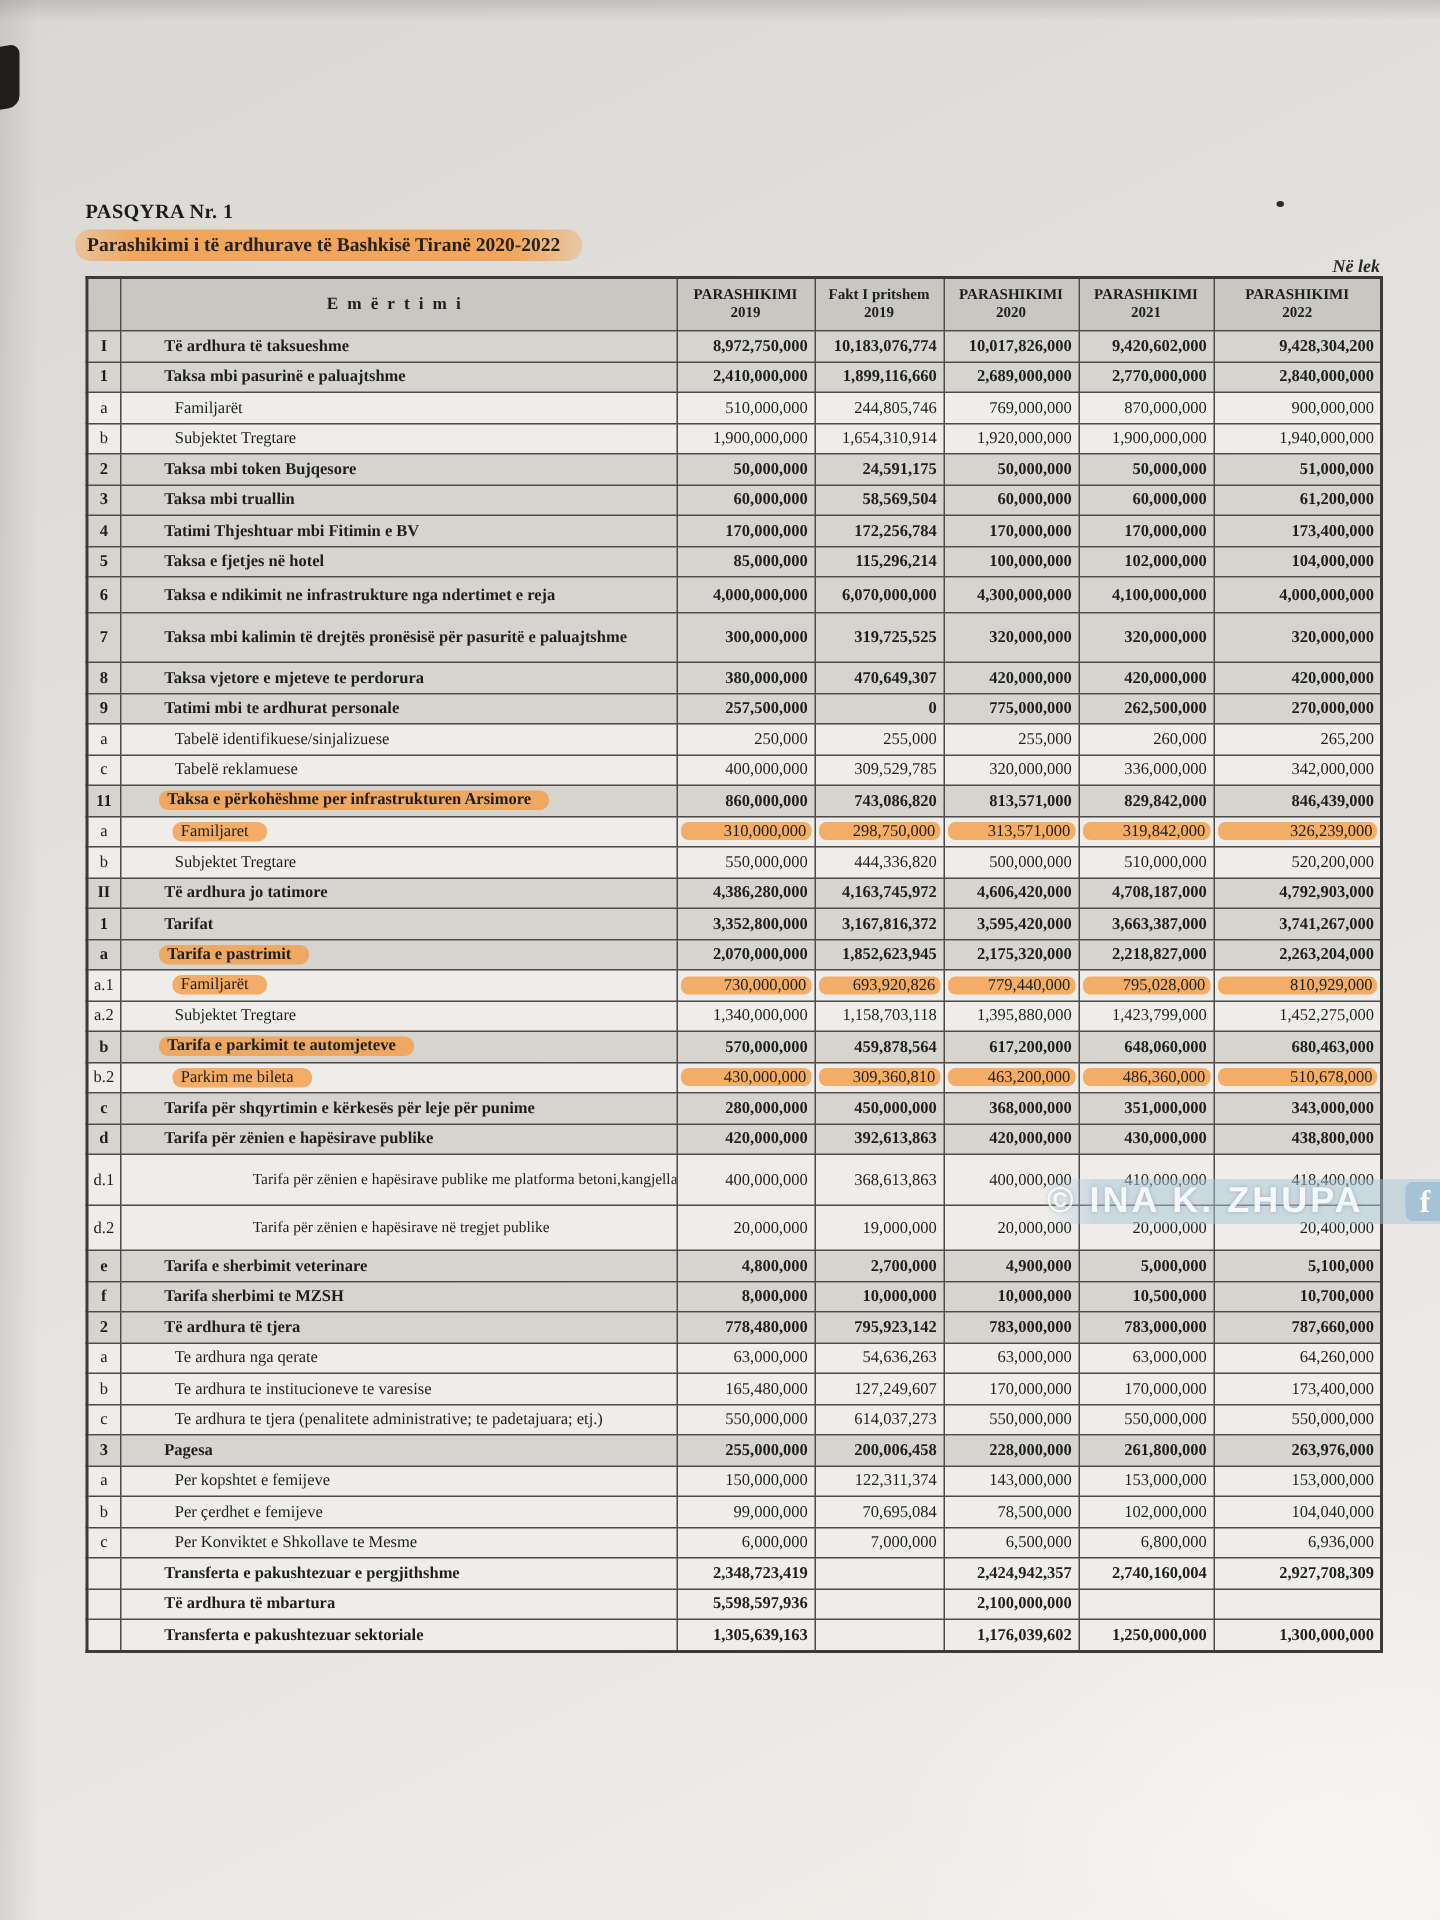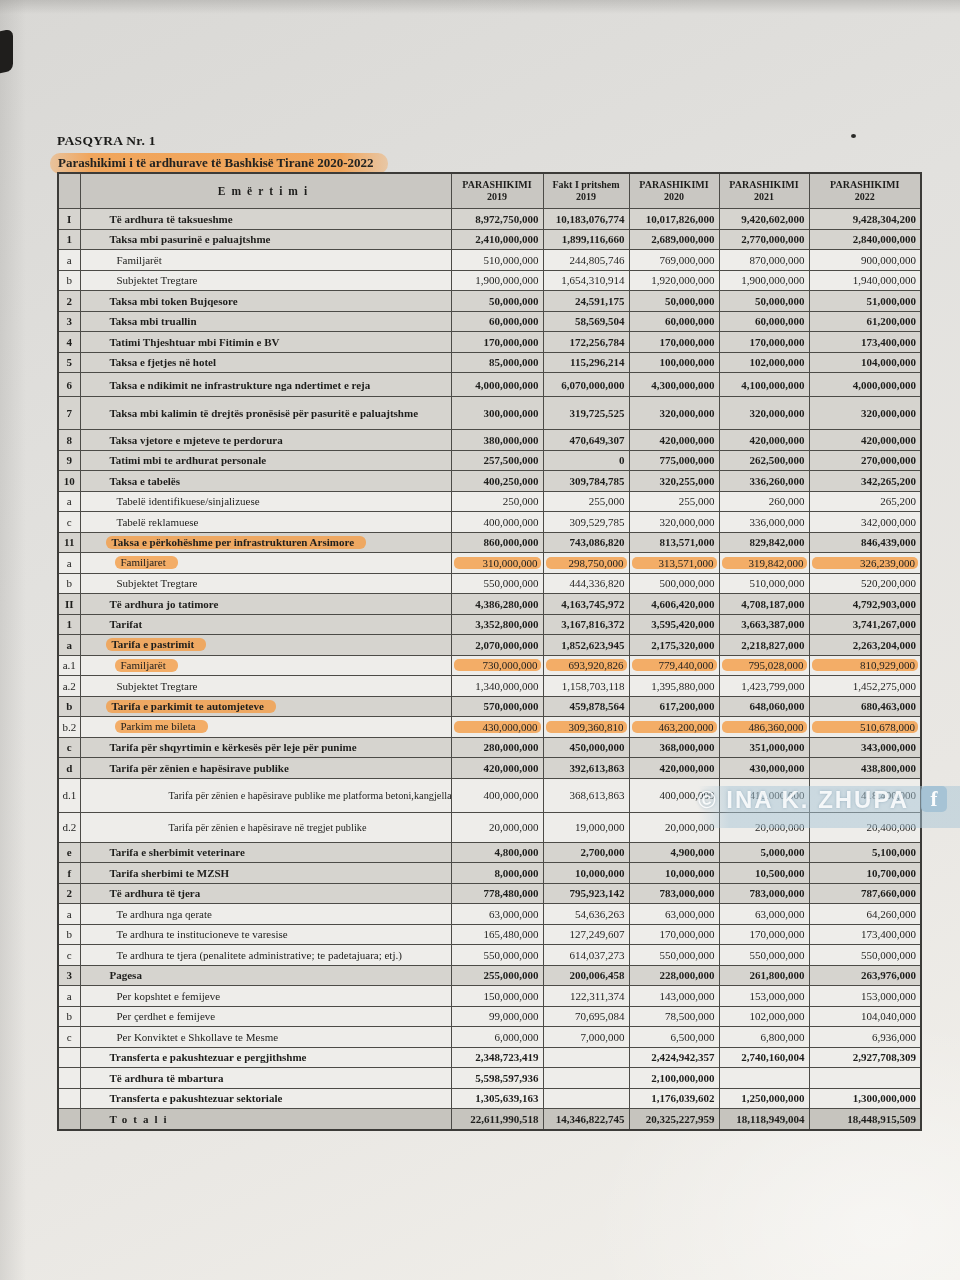--- a/index.html
+++ b/index.html
@@ -17,21 +17,21 @@
   .stain1{left:300px;top:690px;width:230px;height:230px;border:11px solid rgba(236,234,229,.55);}
   .stain2{left:255px;top:870px;width:180px;height:180px;border:10px solid rgba(236,234,229,.45);}
 
   .doc-title{position:absolute;left:57px;top:133px;font-size:13.5px;font-weight:bold;color:#1c1c1a;letter-spacing:.3px;font-family:Liberation Serif, serif;}
   .doc-subtitle{position:absolute;left:50px;top:153px;font-size:13px;font-weight:bold;color:#232321;}
   .doc-subtitle .band{display:inline-block;border-radius:10px;padding:2px 14px 3px 8px;
     background:linear-gradient(90deg,rgba(246,166,86,.45),rgba(244,156,70,.85) 12%,rgba(244,156,70,.85) 86%,rgba(246,166,86,.40));}
   .unit-note{position:absolute;left:820px;top:170px;width:100px;text-align:right;
     font-size:12px;font-weight:bold;font-style:italic;color:#2a2a28;}
 
-  table.rev{position:absolute;left:57px;top:172px;width:863px;border-collapse:collapse;table-layout:fixed;
+  table.rev{position:absolute;left:57px;top:184px;width:863px;border-collapse:collapse;table-layout:fixed;
     font-size:11px;color:#1e1e1c;border-radius:21px;}
   .rev th,.rev td{border:1px solid #4c4b47;overflow:hidden;}
   .rev{border:2px solid #3c3b38;}
   .rev th{background:#c9c7c2;font-weight:bold;font-size:10px;line-height:1.25;height:32px;text-align:center;padding:1px 2px;}
   .rev th.name-h{letter-spacing:6px;font-size:11.5px;}
   .rev td{padding:2px 4px;height:15.5px;vertical-align:middle;white-space:nowrap;background:#eeedea;}
   .rev td.no{text-align:center;padding:2px 1px;}
   .rev td.label{text-align:left;padding-left:29px;}
   .rev td.num{text-align:right;}
   tr.shaded td{background:#d6d4cf;}
@@ -39,21 +39,21 @@
   tr.sec td{font-weight:bold;}
   tr.total td{font-weight:bold;}
   tr.total td.label{letter-spacing:6px;}
   tr.sub td.label{padding-left:36px;}
   tr.sub2 td.label{padding-left:88px;font-size:10.3px;}
   .val{display:block;}
   .hl-label{display:inline-block;background:rgba(244,156,70,.8);border-radius:6px;padding:0 12px 1px 6px;margin-left:-4px;}
   tr.sub .hl-label{margin-left:-2px;}
   .hl-val{background:rgba(244,156,70,.8);border-radius:5px;padding:0 3px;margin:0 -2px;}
 
-  .watermark{position:absolute;left:698px;top:786px;width:262px;height:42px;display:flex;align-items:flex-start;gap:12px;
+  .watermark{position:absolute;left:698px;top:786px;width:262px;height:30px;display:flex;align-items:center;gap:28px;
     background:linear-gradient(90deg,rgba(168,197,214,0),rgba(168,197,214,.5) 12%,rgba(168,197,214,.5));
     font-family:"Liberation Sans",sans-serif;}
   .watermark .wm-text{font-size:24px;font-weight:bold;color:rgba(255,255,255,.88);letter-spacing:2px;
     text-shadow:0 0 3px rgba(120,150,170,.55);white-space:nowrap;}
   .fb-icon{flex:0 0 auto;width:26px;height:26px;border-radius:5px;background:rgba(160,192,212,.85);
     color:rgba(255,255,255,.95);font-weight:bold;font-size:21px;line-height:26px;text-align:center;
     font-family:"Liberation Serif",serif;}
 </style>
 </head>
 <body>
@@ -329,39 +329,20 @@
           <td class="num">
             <span class="val">775,000,000</span>
           </td>
           <td class="num">
             <span class="val">262,500,000</span>
           </td>
           <td class="num">
             <span class="val">270,000,000</span>
           </td>
         </tr>
-        <tr class="sec shaded">
-          <td class="no">10</td>
-          <td class="label"><span>Taksa e tabelës</span></td>
-          <td class="num">
-            <span class="val">400,250,000</span>
-          </td>
-          <td class="num">
-            <span class="val">309,784,785</span>
-          </td>
-          <td class="num">
-            <span class="val">320,255,000</span>
-          </td>
-          <td class="num">
-            <span class="val">336,260,000</span>
-          </td>
-          <td class="num">
-            <span class="val">342,265,200</span>
-          </td>
-        </tr>
         <tr class="sub">
           <td class="no">a</td>
           <td class="label"><span>Tabelë identifikuese/sinjalizuese</span></td>
           <td class="num">
             <span class="val">250,000</span>
           </td>
           <td class="num">
             <span class="val">255,000</span>
           </td>
           <td class="num">
@@ -897,39 +878,20 @@
             <span class="val"></span>
           </td>
           <td class="num">
             <span class="val">1,176,039,602</span>
           </td>
           <td class="num">
             <span class="val">1,250,000,000</span>
           </td>
           <td class="num">
             <span class="val">1,300,000,000</span>
-          </td>
-        </tr>
-        <tr class="total grand">
-          <td class="no"></td>
-          <td class="label"><span>Totali</span></td>
-          <td class="num">
-            <span class="val">22,611,990,518</span>
-          </td>
-          <td class="num">
-            <span class="val">14,346,822,745</span>
-          </td>
-          <td class="num">
-            <span class="val">20,325,227,959</span>
-          </td>
-          <td class="num">
-            <span class="val">18,118,949,004</span>
-          </td>
-          <td class="num">
-            <span class="val">18,448,915,509</span>
           </td>
         </tr>
       </tbody>
   </table>
 
   <div class="watermark">
     <span class="wm-text">© INA K. ZHUPA</span>
     <span class="fb-icon">f</span>
   </div>
 </div>

